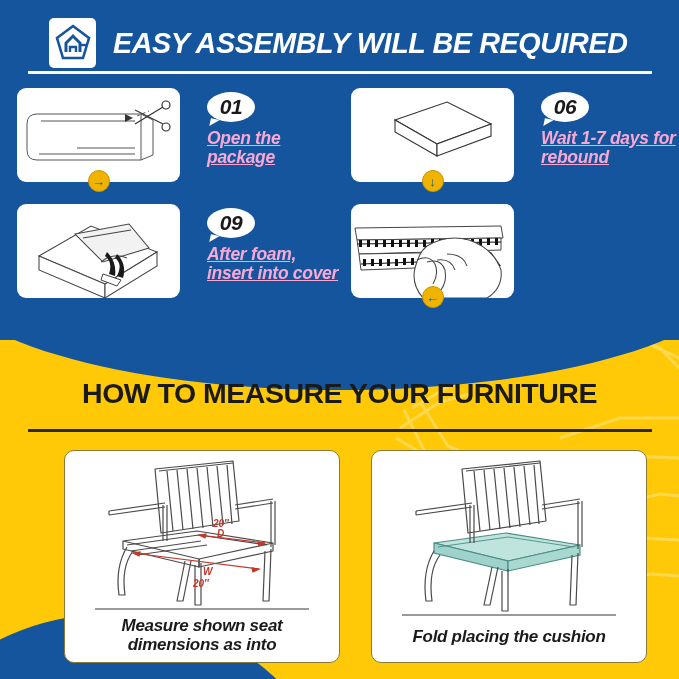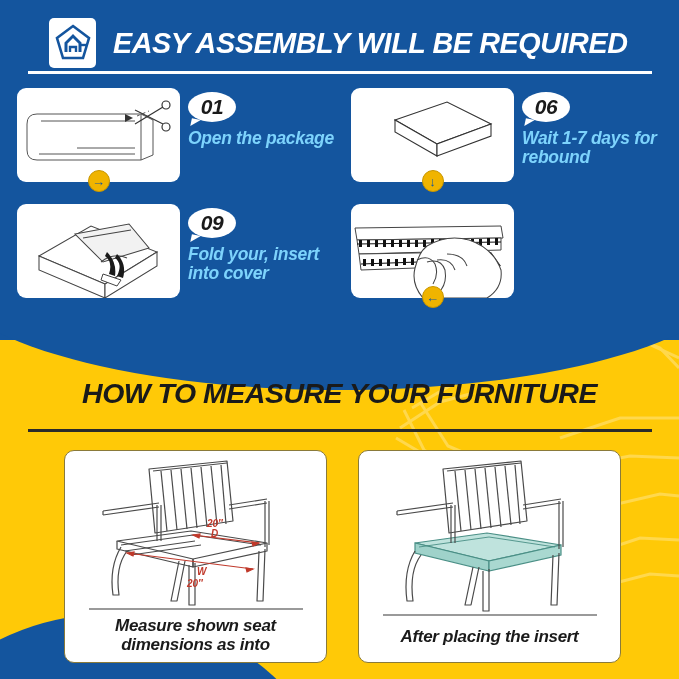--- a/index.html
+++ b/index.html
@@ -62,67 +62,68 @@
 
   .arrow-badge{
     position:absolute;left:50%;bottom:-10px;transform:translateX(-50%);
     width:20px;height:20px;border-radius:50%;
     background:#f0b400;
     border:1px solid #c89600;
     display:flex;align-items:center;justify-content:center;
     color:#14559e;font-size:13px;line-height:1;font-weight:bold;
   }
 
-  .step-text{margin-left:8px;padding-top:4px;}
+  .step-text{margin-left:27px;padding-top:4px;}
   .num-bubble{
     position:relative;display:inline-block;
     background:#ffffff;border-radius:50%;
     width:48px;height:30px;
     text-align:center;
   }
   .num-bubble .num{
     display:block;line-height:30px;color:#1a1a1a;
     font-size:21px;font-weight:bold;font-style:italic;letter-spacing:-0.5px;
   }
   .num-bubble:after{
     content:"";position:absolute;left:3px;bottom:-5px;
     width:0;height:0;
     border-left:9px solid #ffffff;
     border-bottom:8px solid transparent;
     transform:rotate(12deg);
   }
   .step-label{
-    margin-top:7px;color:#7dd3fc;
+    margin-top:7px;color:#f9a8d4;
     font-size:17.5px;font-weight:bold;font-style:italic;
     line-height:1.06;letter-spacing:-0.3px;
     max-width:185px;
+    text-decoration:underline;
   }
 
   
   .yellow-section{
     position:absolute;left:0;top:318px;width:679px;height:361px;
     background:#ffc907;z-index:0;
   }
   .watermark{position:absolute;left:0;top:318px;width:679px;height:361px;z-index:2;pointer-events:none;}
   .blue-blob{
     position:absolute;left:-120px;top:614px;width:460px;height:210px;
     background:#14559e;border-radius:50% 50% 0 0 / 100% 100% 0 0;
     z-index:2;
   }
 
   .measure-title{
     position:absolute;left:0;top:377px;width:679px;text-align:center;z-index:5;
-    color:#1a1a1a;font-size:28.5px;font-weight:bold;font-style:italic;
+    color:#1a1a1a;font-size:28.5px;font-weight:bold;
     letter-spacing:-0.5px;white-space:nowrap;
   }
   .measure-rule{
     position:absolute;left:28px;top:429px;width:624px;height:3px;background:#2a2a2a;z-index:5;
   }
 
-  .cards{position:absolute;left:0;top:450px;width:621px;display:flex;z-index:5;}
+  .cards{position:absolute;left:0;top:450px;width:679px;display:flex;z-index:5;}
   .card{
     width:274px;height:211px;background:#ffffff;border-radius:10px;
     border:1px solid #8a7a3a;
     position:relative;overflow:hidden;
     display:flex;flex-direction:column;align-items:center;
   }
   .card.left{margin-left:64px;}
   .card.right{margin-left:31px;}
   .card .chair-art{flex:none;margin-top:4px;}
   .card-rule{width:214px;height:2px;background:#9a9a9a;margin-top:1px;}
@@ -256,21 +257,21 @@
                 <path d="M100 50 Q110 60 106 74 L100 72 Q106 60 98 54 Z"></path>
               </g>
               <path d="M86 70 L104 76 L100 82 L84 76 Z" fill="#fff" stroke="#444" stroke-width="1"></path>
             </svg>
           </div>
         </div>
         <div class="step-text">
           <div class="num-bubble">
             <span class="num">09</span>
           </div>
-          <div class="step-label">Fold your, insert into cover</div>
+          <div class="step-label">After foam, insert into cover</div>
         </div>
       </div>
 
       <div class="step col-right">
         <div class="thumb">
           <div class="art">
             <svg width="163" height="94" viewBox="0 0 163 94">
               <g fill="#fff" stroke="#444" stroke-width="1">
                 <path d="M4 24 L150 22 L152 34 L6 36 Z"></path>
                 <path d="M6 36 L150 34 L150 46 L8 50 Z"></path>
@@ -427,19 +428,19 @@
           <path d="M80 50 L80 88"></path>
           <path d="M98 112 L90 150 L96 150 L104 112"></path>
           <path d="M108 116 L108 156 L114 156 L114 114"></path>
           <path d="M184 46 L184 94"></path>
           <path d="M188 46 L188 92"></path>
           <path d="M178 100 L176 150 L182 150 L184 98"></path>
         </g>
       </svg>
       <div class="card-rule"></div>
       <div class="card-caption single">
-        <div>After placing the insert</div>
+        <div>Fold placing the cushion</div>
       </div>
     </div>
 
   </div>
 
 </div>
 
 </body></html>

